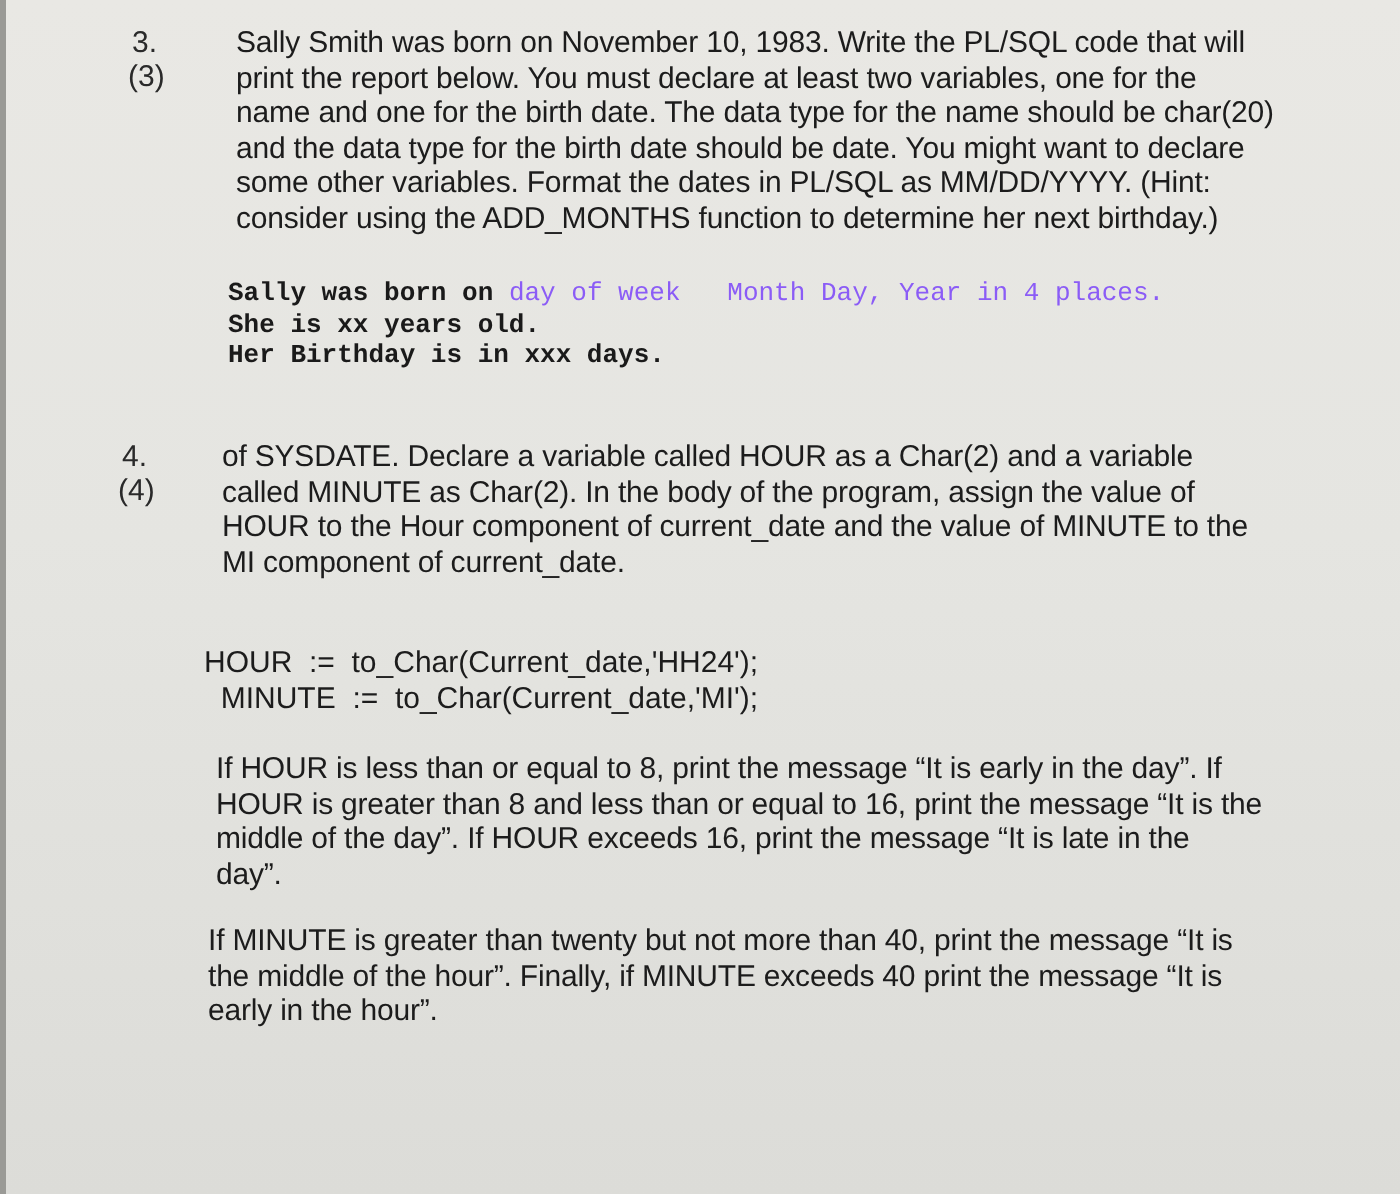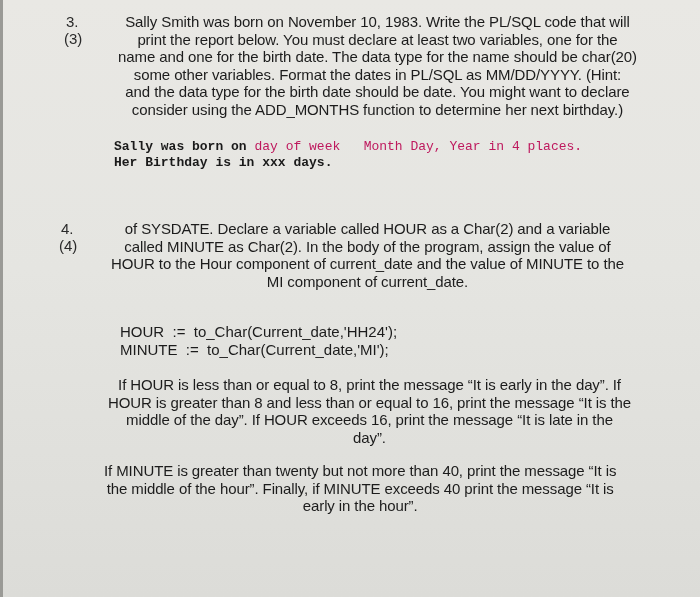--- a/index.html
+++ b/index.html
@@ -6,62 +6,63 @@
   body {
     width:700px; height:597px; overflow:hidden;
     background: linear-gradient(180deg, #e9e8e4 0%, #e5e5e1 45%, #dcdcd8 100%);
     font-family: "Liberation Sans", sans-serif;
     color:#1c1c1c;
     position:relative;
   }
   .leftedge { position:absolute; left:0; top:0; width:3px; height:597px; background:#9a9a96; }
   .num { position:absolute; font-size:15px; line-height:17px; color:#2a2a2a; }
   .para { position:absolute; font-size:15px; line-height:17.5px; letter-spacing:-0.1px; }
-  .para .line { display:block; white-space:nowrap;text-align:center; }
+  .para .line { display:block; white-space:nowrap; }
   .mono { position:absolute; font-family:"Liberation Mono", monospace; font-size:13px; line-height:15.5px; font-weight:bold; color:#1a1a1a; }
   .mono .line { display:block; white-space:pre; }
-  .mono .light { font-weight:normal; color:#be185d; }
+  .mono .light { font-weight:normal; color:#8b5cf6; }
   .code { position:absolute; font-size:15px; line-height:17.5px; }
   .code .line { display:block; white-space:pre; }
 </style>
 </head>
 <body>
 
 <div class="leftedge"></div>
 
 <div class="num" style="left:66px; top:13px;">
   <span style="display:block">3.</span>
   <span style="display:block; margin-left:-2px;">(3)</span>
 </div>
 <div class="para" style="left:118px; top:13px;">
   <span class="line">Sally Smith was born on November 10, 1983.  Write the PL/SQL code that will</span>
   <span class="line">print the report below.  You must declare at least two variables, one for the</span>
   <span class="line">name and one for the birth date.  The data type for the name should be char(20)</span>
+  <span class="line">and the data type for the birth date should be date.  You might want to declare</span>
   <span class="line">some other variables.  Format the dates in PL/SQL as MM/DD/YYYY.  (Hint:</span>
-  <span class="line">and the data type for the birth date should be date.  You might want to declare</span>
   <span class="line">consider using the ADD_MONTHS function to determine her next birthday.)</span>
 </div>
 
 <div class="mono" style="left:114px; top:139px;">
   <span class="line"><span>Sally was born on </span><span class="light">day of week   Month Day, Year in 4 places.</span></span>
+  <span class="line">She is xx years old.</span>
   <span class="line">Her Birthday is in xxx days.</span>
 </div>
 
 <div class="num" style="left:61px; top:220px;">
   <span style="display:block">4.</span>
   <span style="display:block; margin-left:-2px;">(4)</span>
 </div>
 <div class="para" style="left:111px; top:220px;">
   <span class="line">of SYSDATE.  Declare a variable called HOUR as a Char(2) and a variable</span>
   <span class="line">called MINUTE as Char(2).  In the body of the program, assign the value of</span>
   <span class="line">HOUR to the Hour component of current_date and the value of MINUTE to the</span>
   <span class="line">MI component of current_date.</span>
 </div>
 
-<div class="code" style="left:120px; top:323px;">
+<div class="code" style="left:102px; top:323px;text-align:right;">
   <span class="line">HOUR  :=  to_Char(Current_date,'HH24');</span>
   <span class="line">MINUTE  :=  to_Char(Current_date,'MI');</span>
 </div>
 
 <div class="para" style="left:108px; top:376px;">
   <span class="line">If HOUR is less than or equal to 8, print the message “It is early in the day”.  If</span>
   <span class="line">HOUR is greater than 8 and less than or equal to 16, print the message “It is the</span>
   <span class="line">middle of the day”.  If HOUR exceeds 16, print the message “It is late in the</span>
   <span class="line">day”.</span>
 </div>

